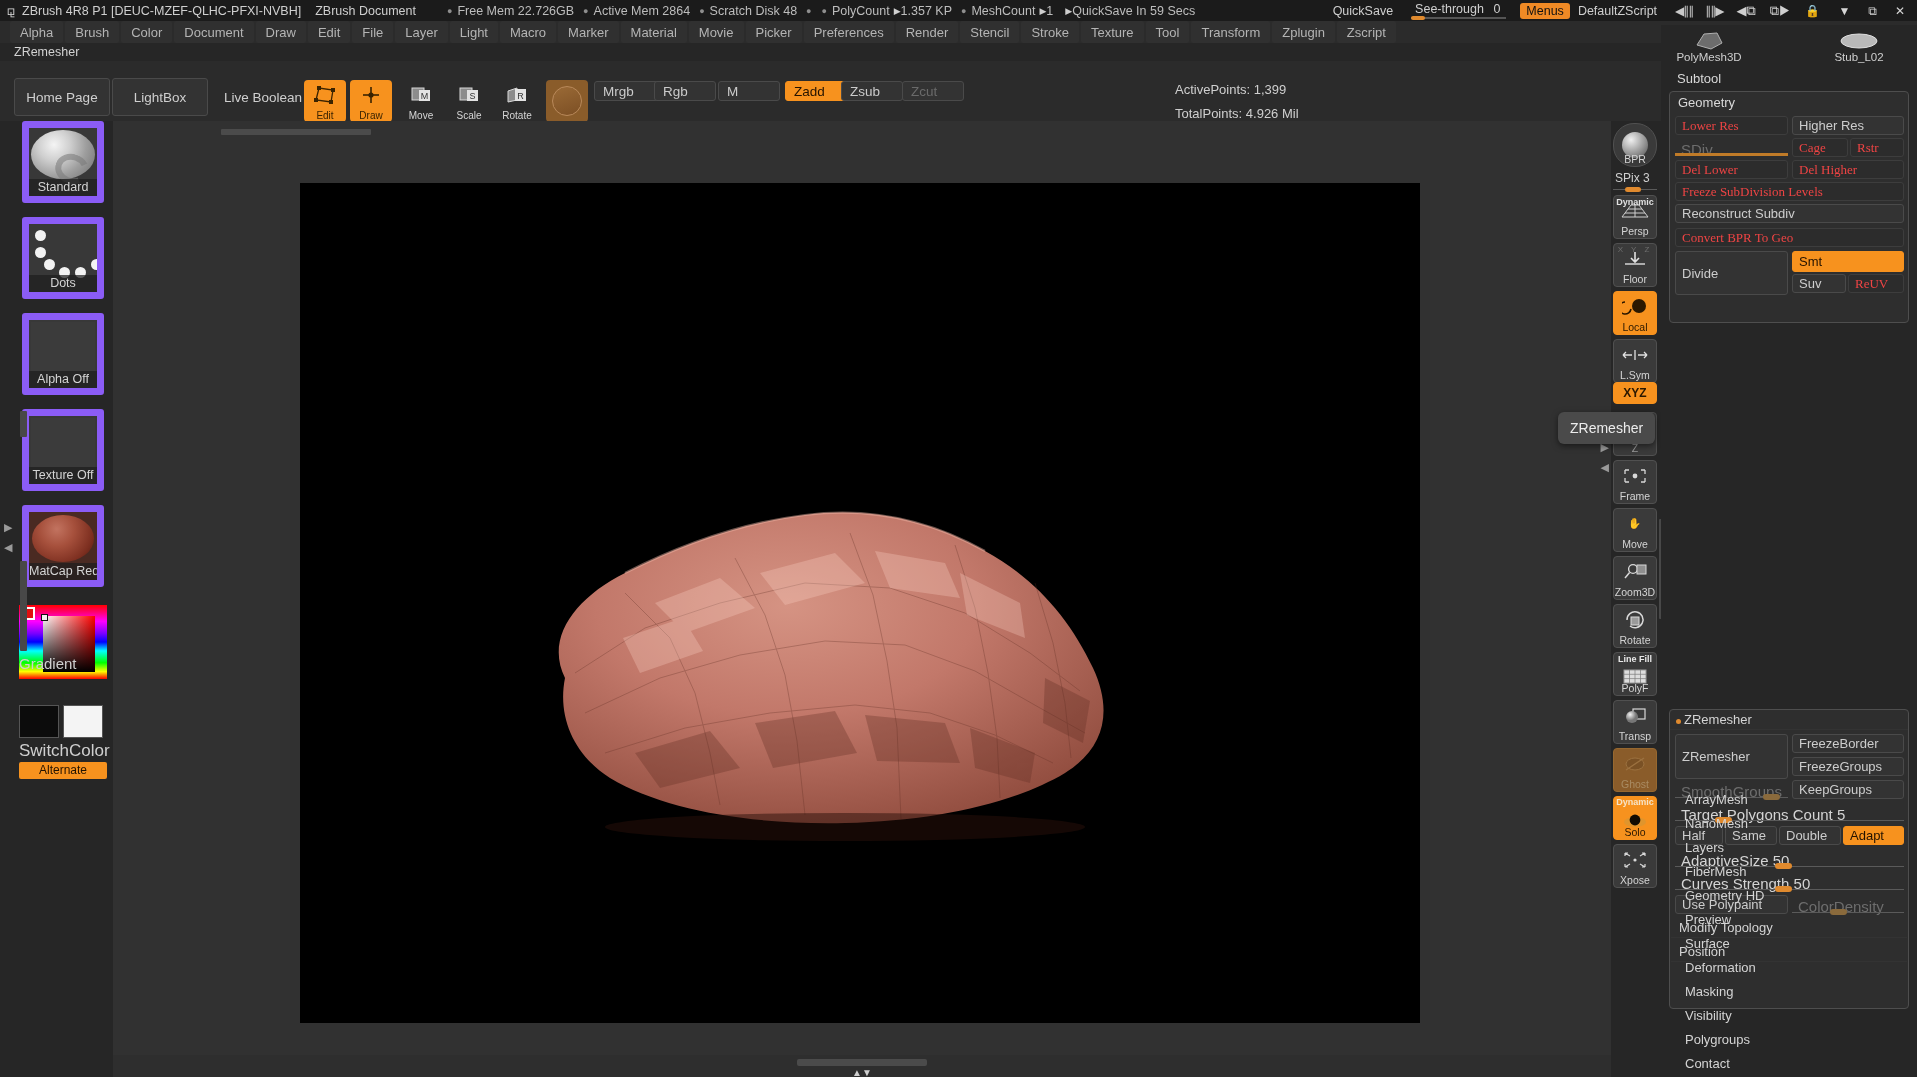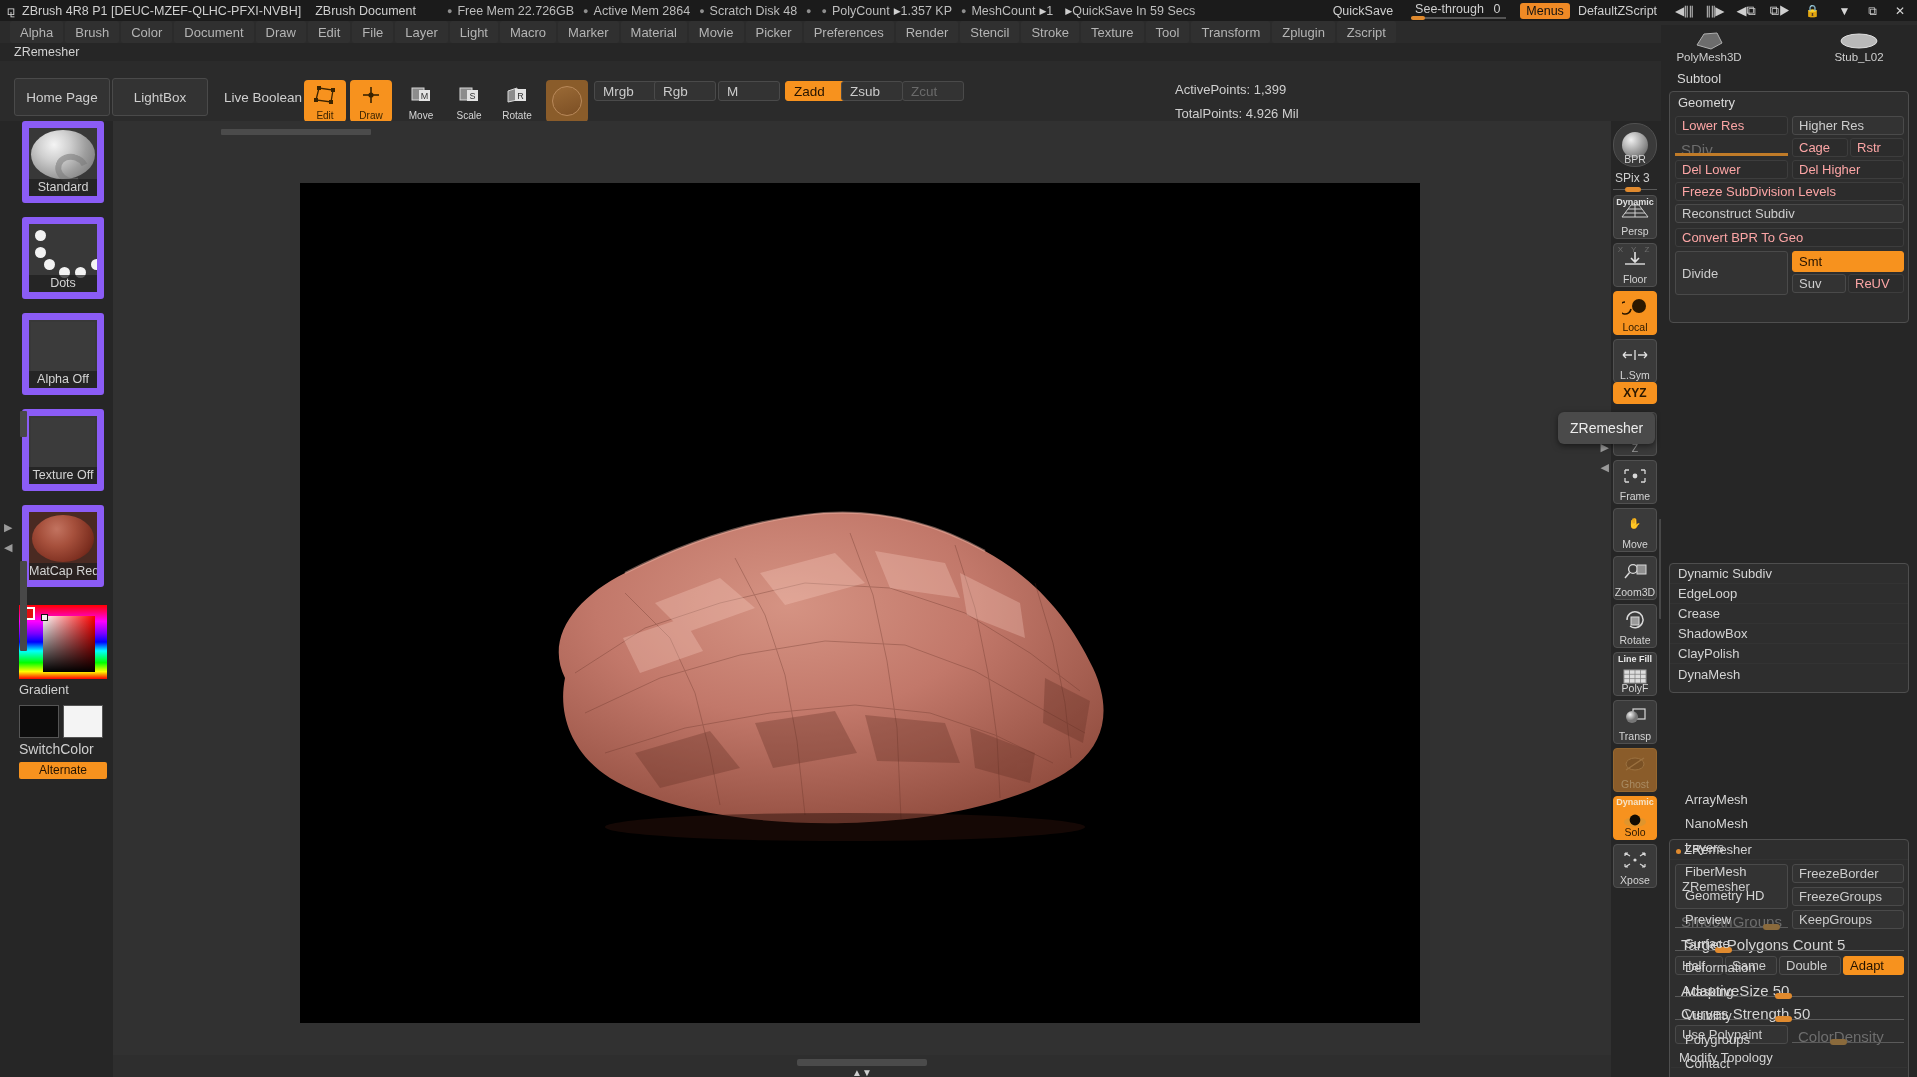--- a/index.html
+++ b/index.html
@@ -170,21 +170,21 @@
   .tthumb { position:absolute; width:80px; height:38px; display:flex; flex-direction:column; align-items:center; justify-content:flex-end; }
   .tthumb .tcap { font-size:11.5px; color:#cfcfcf; }
 
   .panelsection { position:absolute; left:8px; width:240px; }
   .sec-title { font-size:13px; color:#d9d9d9; padding:4px 8px; }
   .box { border:1px solid #4e4e4e; border-radius:4px; background:#2e2e2e; position:relative; }
   .rowbtn {
     border:1px solid #4a4a4a; border-radius:3px; background:#333; color:#cdcdcd;
     font-size:13px; display:flex; align-items:center; padding-left:6px; height:19px;
   }
-  .rowbtn.dim { color:#fca5a5; background:#2c2c2c; border-color:#3d3d3d; }
+  .rowbtn.dim { color:#ef4444; background:#2c2c2c; border-color:#3d3d3d;font-family:Liberation Serif, serif; }
   .rowbtn.on { background:#f7921e; border-color:#f7921e; color:#241300; }
   .listitem {
     font-size:13px; color:#d4d4d4; height:20px; display:flex; align-items:center;
     padding-left:8px; border-bottom:1px solid #333;
   }
   .plainitem { font-size:13px; color:#d4d4d4; height:20px; display:flex; align-items:center; padding-left:16px; }
   .psl { position:absolute; height:20px; }
   .psl .pl { position:absolute; left:6px; top:3px; font-size:15px; color:#d4d4d4; white-space:nowrap;}
   .psl .pl.dim { color:#6d6d6d; }
   .psl .pt { position:absolute; left:0; bottom:2px; width:100%; height:1.5px; background:#5a5a5a;}
@@ -422,25 +422,25 @@
       <div class="mat-ball"></div>
       <div class="cap">MatCap Red Wax</div>
     </div>
 
     <div class="colorpicker" style="top:484px;">
       <div class="cp-hue"></div>
       <div class="cp-sq"></div>
       <div class="cp-sel"></div>
       <div class="cp-cursor"></div>
     </div>
-    <div style="position:absolute; left:19px; top:561px; font-size:13px; color:#cfcfcf;">Gradient</div>
+    <div style="position:absolute; left:19px; top:534px; font-size:15px; color:#cfcfcf;">Gradient</div>
 
     <div class="swatch-sm" style="left:19px; top:584px; background:#0c0c0c;"></div>
     <div class="swatch-sm" style="left:63px; top:584px; background:#f4f4f4;"></div>
-    <div style="position:absolute; left:19px; top:620px; font-size:14px; color:#cfcfcf;">SwitchColor</div>
+    <div style="position:absolute; left:19px; top:620px; font-size:17px; color:#cfcfcf;">SwitchColor</div>
     <div style="position:absolute; left:19px; top:641px; width:88px; height:17px; background:#f7921e; color:#241300; font-size:12px; text-align:center; line-height:17px; border-radius:2px;">Alternate</div>
 
     <span class="sidearrow" style="left:4px; top:400px;">▶</span>
     <span class="sidearrow" style="left:4px; top:420px;">◀</span>
     <div class="scrollgrip" style="left:20px; top:290px; width:7px; height:26px; background:#484848;"></div>
     <div class="scrollgrip" style="left:20px; top:440px; width:7px; height:90px; background:#484848;"></div>
   </div>
 
   <div class="canvaswrap">
     <div class="scrollgrip" style="left:108px; top:8px; width:150px; height:6px;"></div>
@@ -696,28 +696,20 @@
       <div class="rowbtn dim" style="position:absolute; left:122px; top:68px; width:112px;">Del Higher</div>
       <div class="rowbtn dim" style="position:absolute; left:5px; top:90px; width:229px;">Freeze SubDivision Levels</div>
       <div class="rowbtn" style="position:absolute; left:5px; top:112px; width:229px;">Reconstruct Subdiv</div>
       <div class="rowbtn dim" style="position:absolute; left:5px; top:136px; width:229px;">Convert BPR To Geo</div>
       <div class="rowbtn" style="position:absolute; left:5px; top:159px; width:113px; height:44px;">Divide</div>
       <div class="rowbtn on" style="position:absolute; left:122px; top:159px; width:112px; height:21px;">Smt</div>
       <div class="rowbtn" style="position:absolute; left:122px; top:182px; width:54px;">Suv</div>
       <div class="rowbtn dim" style="position:absolute; left:178px; top:182px; width:56px;">ReUV</div>
     </div>
 
-    <div class="panelsection box" style="top:306px; height:130px;">
-      <div class="listitem">Dynamic Subdiv</div>
-      <div class="listitem">EdgeLoop</div>
-      <div class="listitem">Crease</div>
-      <div class="listitem">ShadowBox</div>
-      <div class="listitem">ClayPolish</div>
-      <div class="listitem" style="border-bottom:none">DynaMesh</div>
-    </div>
 
     <div class="panelsection box" style="top:452px; height:300px;">
       <span class="bullet" style="left:6px; top:9px;"></span>
       <div class="listitem" style="padding-left:14px;">ZRemesher</div>
       <div class="rowbtn" style="position:absolute; left:5px; top:24px; width:113px; height:45px;">ZRemesher</div>
       <div class="rowbtn" style="position:absolute; left:122px; top:24px; width:112px;">FreezeBorder</div>
       <div class="rowbtn" style="position:absolute; left:122px; top:47px; width:112px;">FreezeGroups</div>
       <div class="psl" style="left:5px; top:70px; width:113px;">
         <span class="pl dim">SmoothGroups</span>
         <span class="pt"></span>

